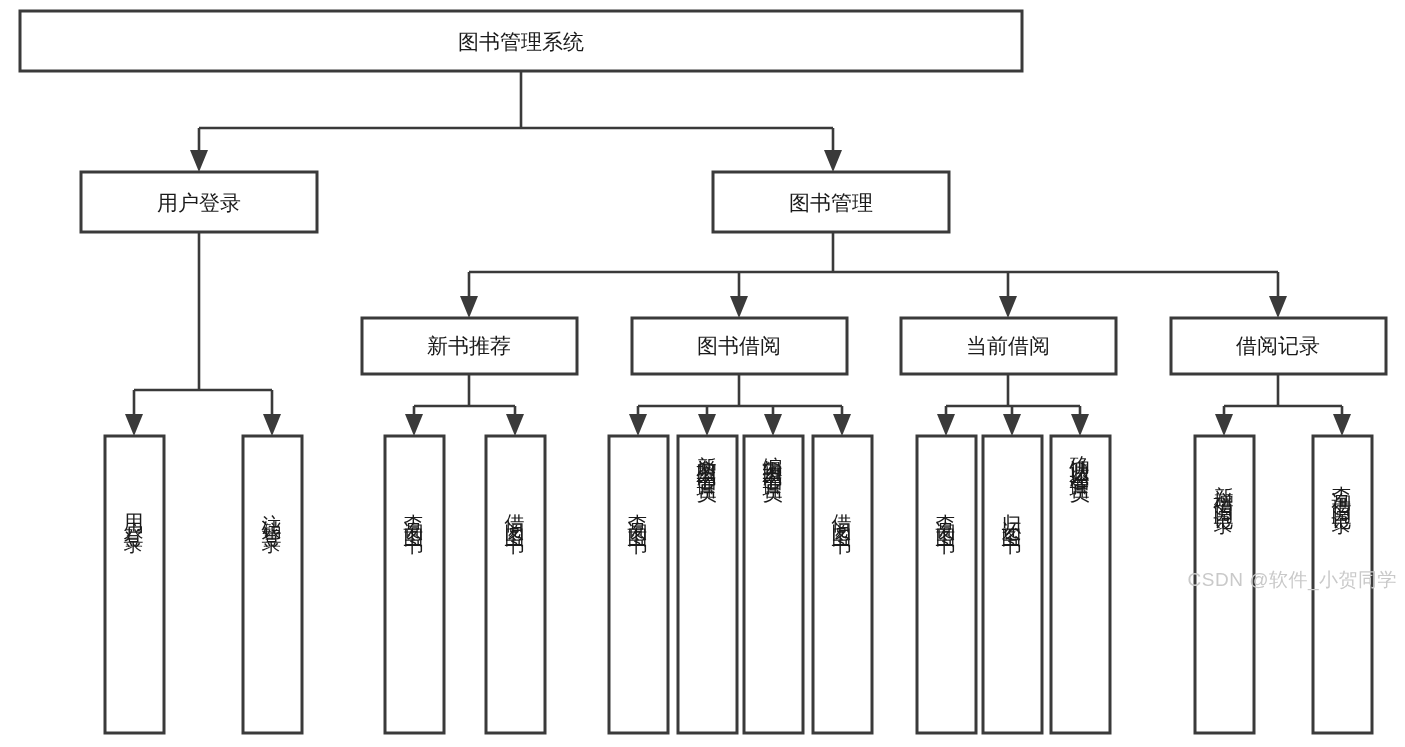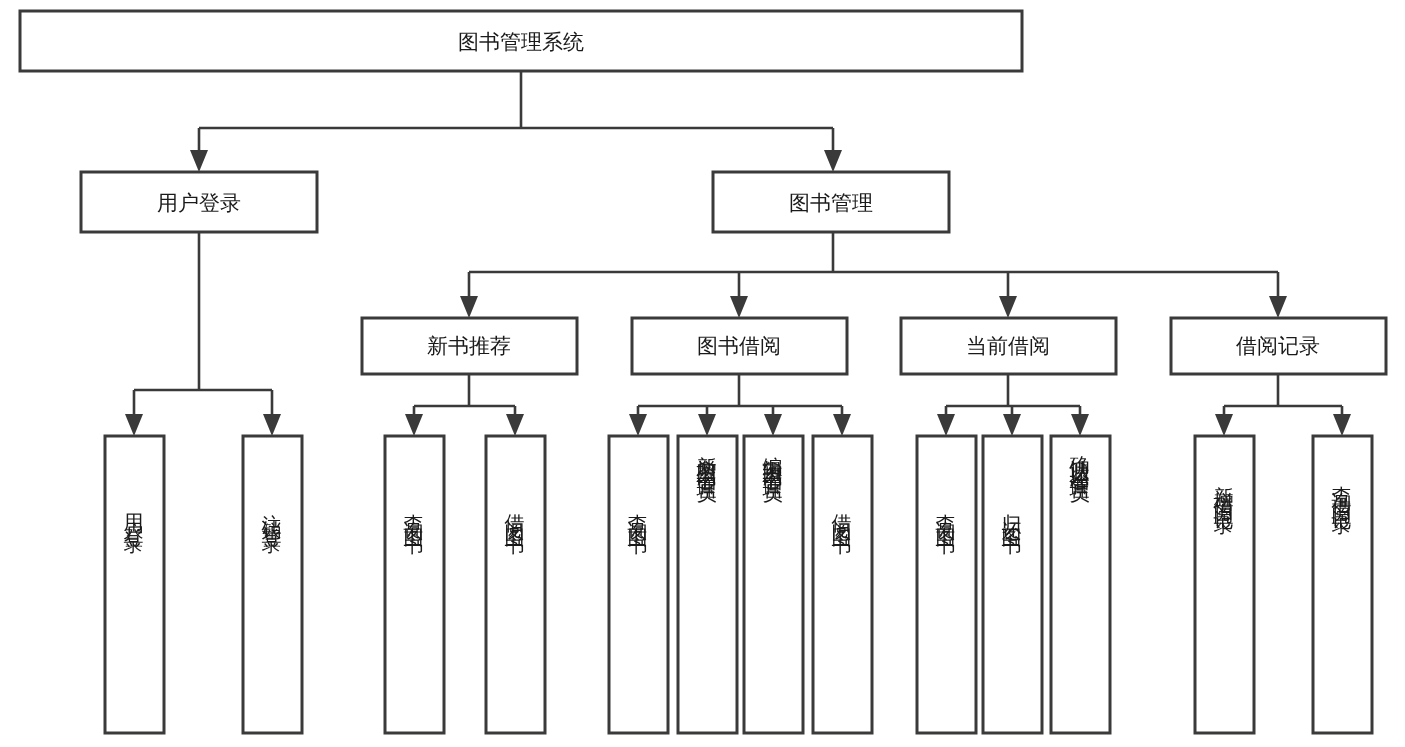--- a/index.html
+++ b/index.html
@@ -242,13 +242,14 @@
       <text class="node-label-vertical" x="1224" y="488" writing-mode="tb" glyph-orientation-vertical="0" letter-spacing="6">新增借阅记录</text>
     </g>
 
     <g>
       <rect class="node-rect" x="1313" y="436" width="59" height="297"></rect>
       <text class="node-label-vertical" x="1342" y="488" writing-mode="tb" glyph-orientation-vertical="0" letter-spacing="6">查询借阅记录</text>
     </g>
 
   </svg>
 
+  <div class="watermark-text">CSDN @软件_小贺同学</div>
 </div>
 
 </body></html>

